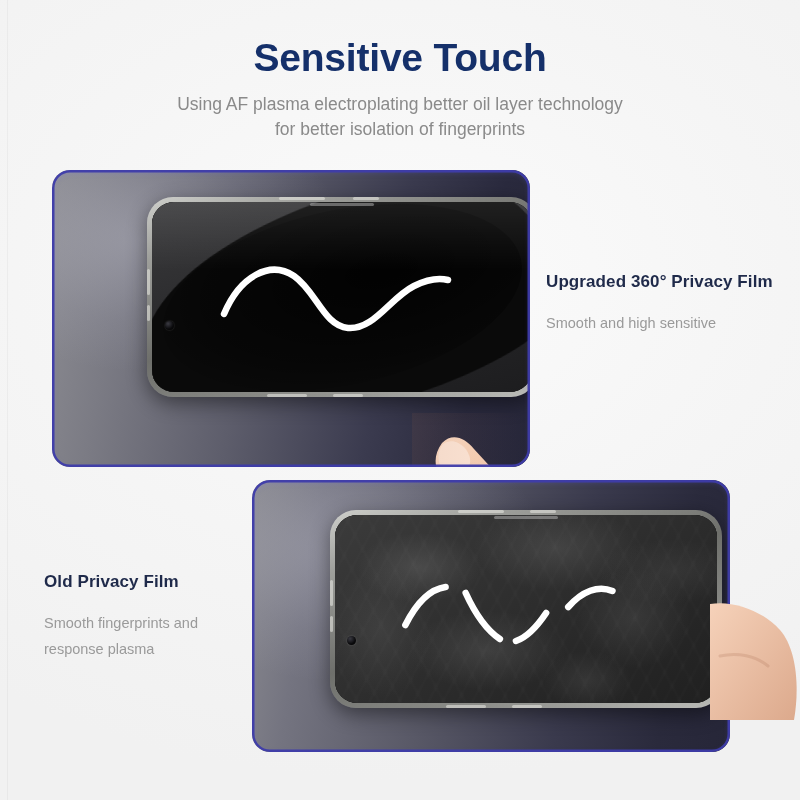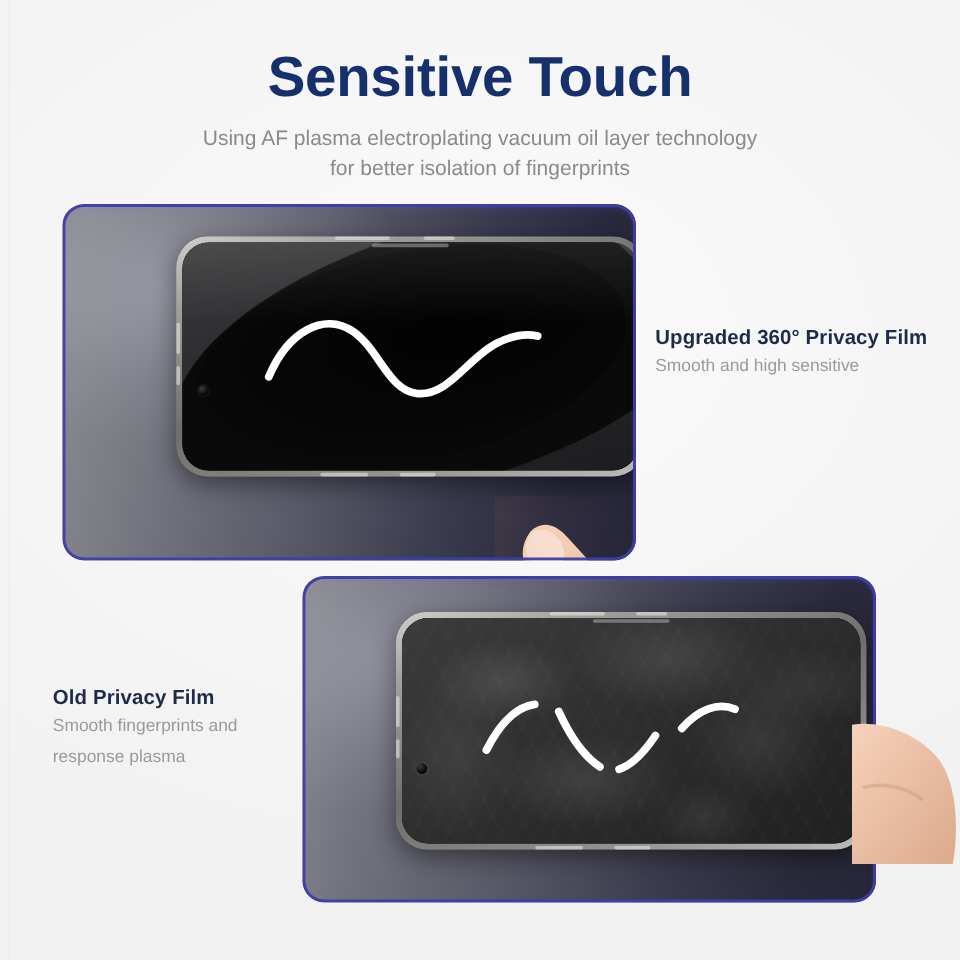--- a/index.html
+++ b/index.html
@@ -19,21 +19,21 @@
   
   #page::before{
     content:""; position:absolute; left:7px; top:0; width:1px; height:800px;
     background:rgba(0,0,0,0.035);
   }
 
   
   .header { position:absolute; left:0; top:0; width:800px; text-align:center; }
   .title {
     margin-top:36px;
-    font-size:47px; font-weight:bold; letter-spacing:-0.2px;
+    font-size:39px; font-weight:bold; letter-spacing:-0.2px;
     color:#15306a;
   }
   .subtitle {
     margin-top:12px;
     font-size:17.5px; line-height:25px; color:#8a8a8a; font-weight:normal;
   }
   .subtitle .l2 { display:block; }
 
   
   .panel {
@@ -153,34 +153,34 @@
   .hand { position:absolute; pointer-events:none; }
   #hand-top    { left:360px; top:243px; width:190px; height:230px; }
 
   
   .callout { position:absolute; }
   .callout .c-title {
     font-size:17px; font-weight:bold; color:#1f2a4a; letter-spacing:0.1px;
     white-space:nowrap;
   }
   .callout .c-sub {
-    margin-top:0; font-size:14.5px; line-height:26px; color:#9a9a9a;
+    margin-top:18px; font-size:14.5px; line-height:26px; color:#9a9a9a;
   }
   #callout-new { left:546px; top:272px; }
   #callout-old { left:44px;  top:572px; }
 </style>
 </head>
 <body>
 
 <div id="page">
 
   <div class="header">
     <div class="title">Sensitive Touch</div>
     <div class="subtitle">
-      <span>Using AF plasma electroplating vacuum oil layer technology</span>
+      <span>Using AF plasma electroplating better oil layer technology</span>
       <span class="l2">for better isolation of fingerprints</span>
     </div>
   </div>
 
   <div class="panel" id="panel-top">
     <div class="bloom"></div>
 
     <div class="phone" id="phone-top">
 
       <div class="btn-notch" style="left:132px; top:0px; width:46px; height:3px;"></div>

